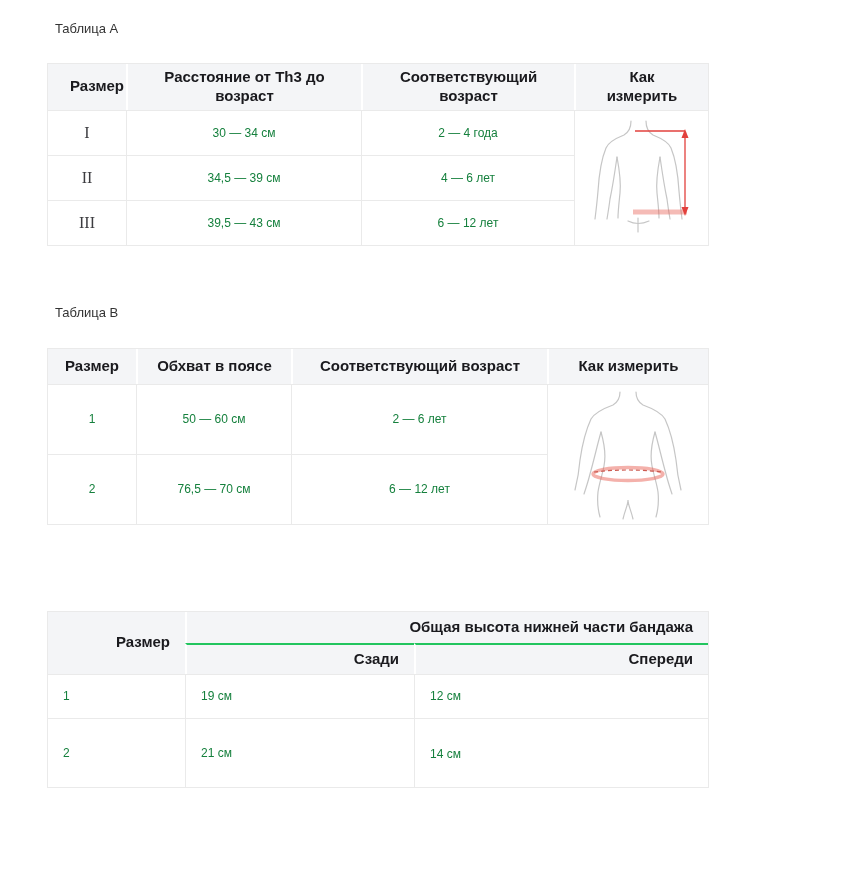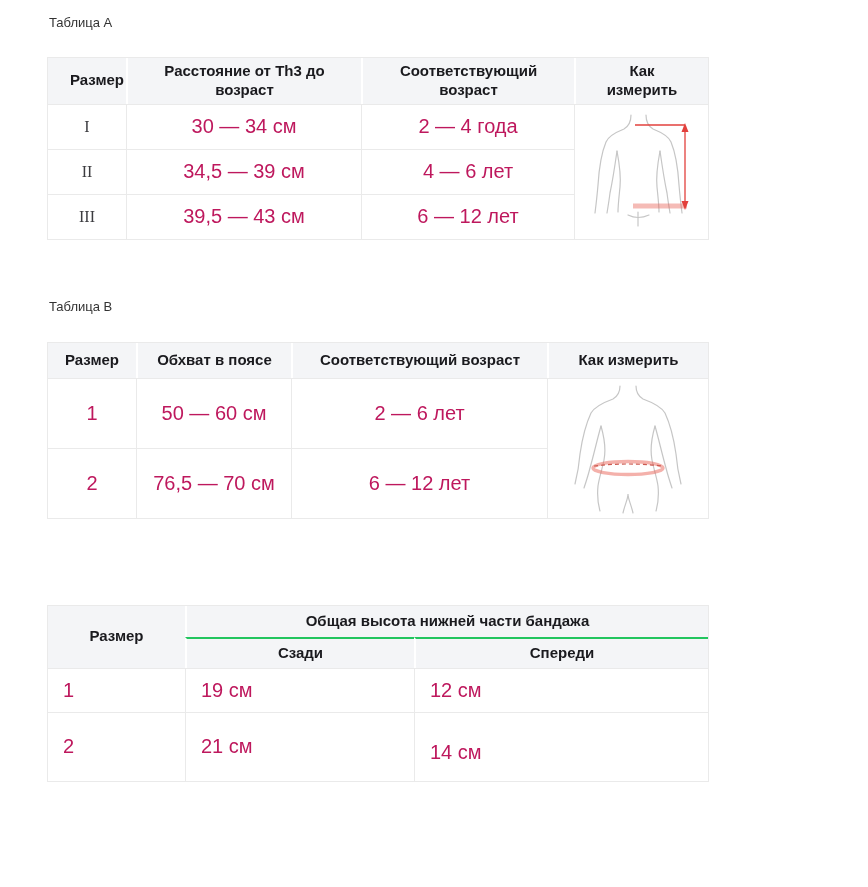--- a/index.html
+++ b/index.html
@@ -8,43 +8,43 @@
     font-family: "Liberation Sans", "DejaVu Sans", sans-serif;
     color: #333333;
     overflow: hidden;
   }
   .page { padding: 12px 0 0 47px; box-sizing: border-box; }
 
   .tbl-label {
     font-size: 13px;
     line-height: 17px;
     color: #333333;
-    margin: 2px;
+    margin: 8px;
   }
 
   table.sz {
     border-collapse: separate;
     border-spacing: 0;
     width: 660px;
     border: 1px solid #eaeaea;
     table-layout: fixed;
   }
   table.sz th {
     background: #f4f5f7;
     color: #1a1a1e;
     font-weight: 700;
     font-size: 15px;
     line-height: 1.25;
     vertical-align: middle;
     box-sizing: border-box;
   }
   table.sz th.sep { border-left: 2px solid #ffffff; }
   table.sz td {
-    color: #be185d;
-    font-size: 20px;
+    color: #15803d;
+    font-size: 12px;
     vertical-align: middle;
     box-sizing: border-box;
   }
   table.sz tbody td { border-top: 1px solid #eaeaea; }
   table.sz td.vline { border-left: 1px solid #eaeaea; }
 
   
   .tblA { margin-top: 26px; }
   .tblA thead th { height: 43px; text-align: center; padding: 4px 22px; }
   .tblA tbody td { height: 45px; text-align: center; }
@@ -62,21 +62,21 @@
   
   .note {
     margin: 62px 0 0 0;
     font-size: 17px;
     line-height: 20px;
     color: #333333;
   }
 
   
   .tblC { margin-top: 86px; }
-  .tblC th { text-align: center; padding: 5px 15px; height: 31px; }
+  .tblC th { text-align: right; padding: 5px 15px; height: 31px; }
   .tblC th.subrow { border-top: 2px solid #22c55e; }
   .tblC tbody td { text-align: left; padding: 0 15px; }
   .tblC tr.r1 td { height: 44px; }
   .tblC tr.r2 td { height: 69px; }
   .tblC td.top-al { vertical-align: top; padding-top: 28px; }
 </style>
 </head>
 <body>
 
 <div class="page">

